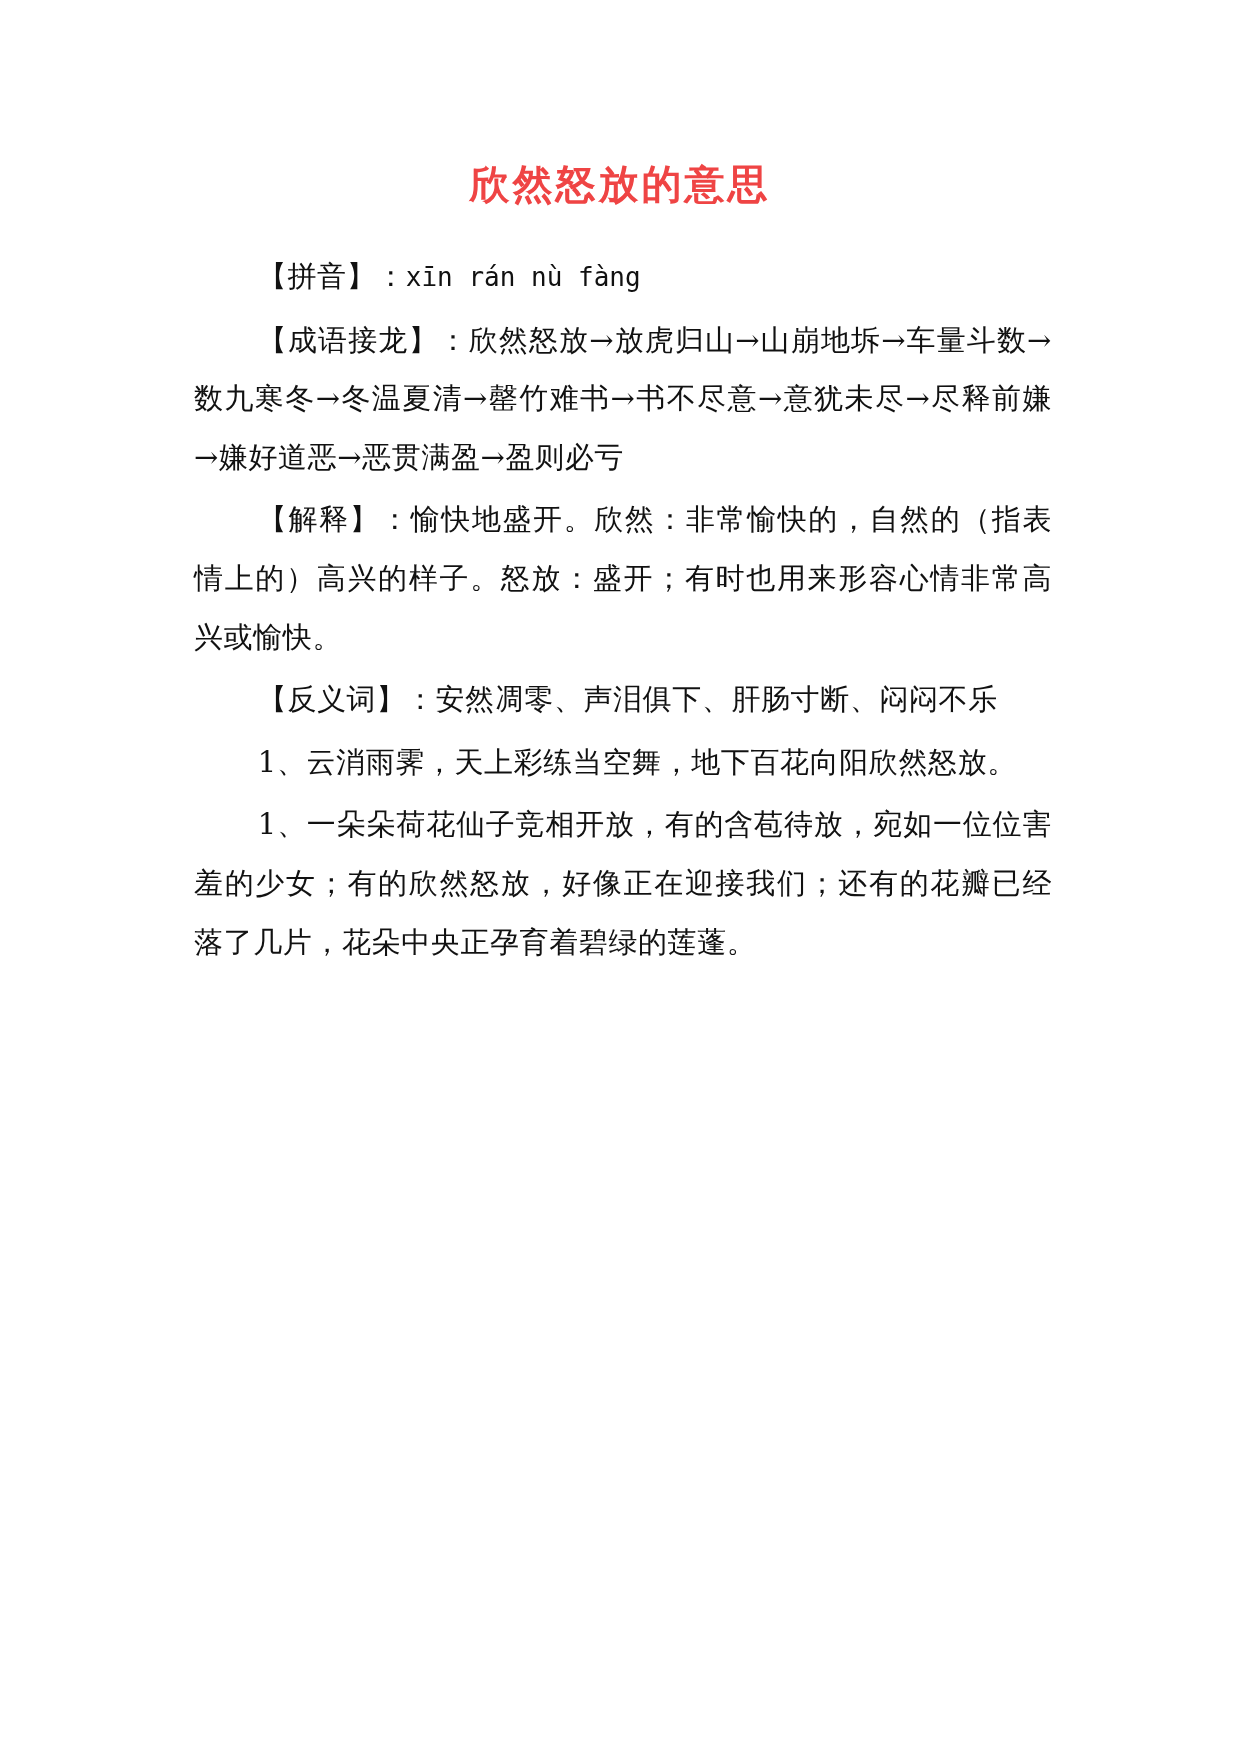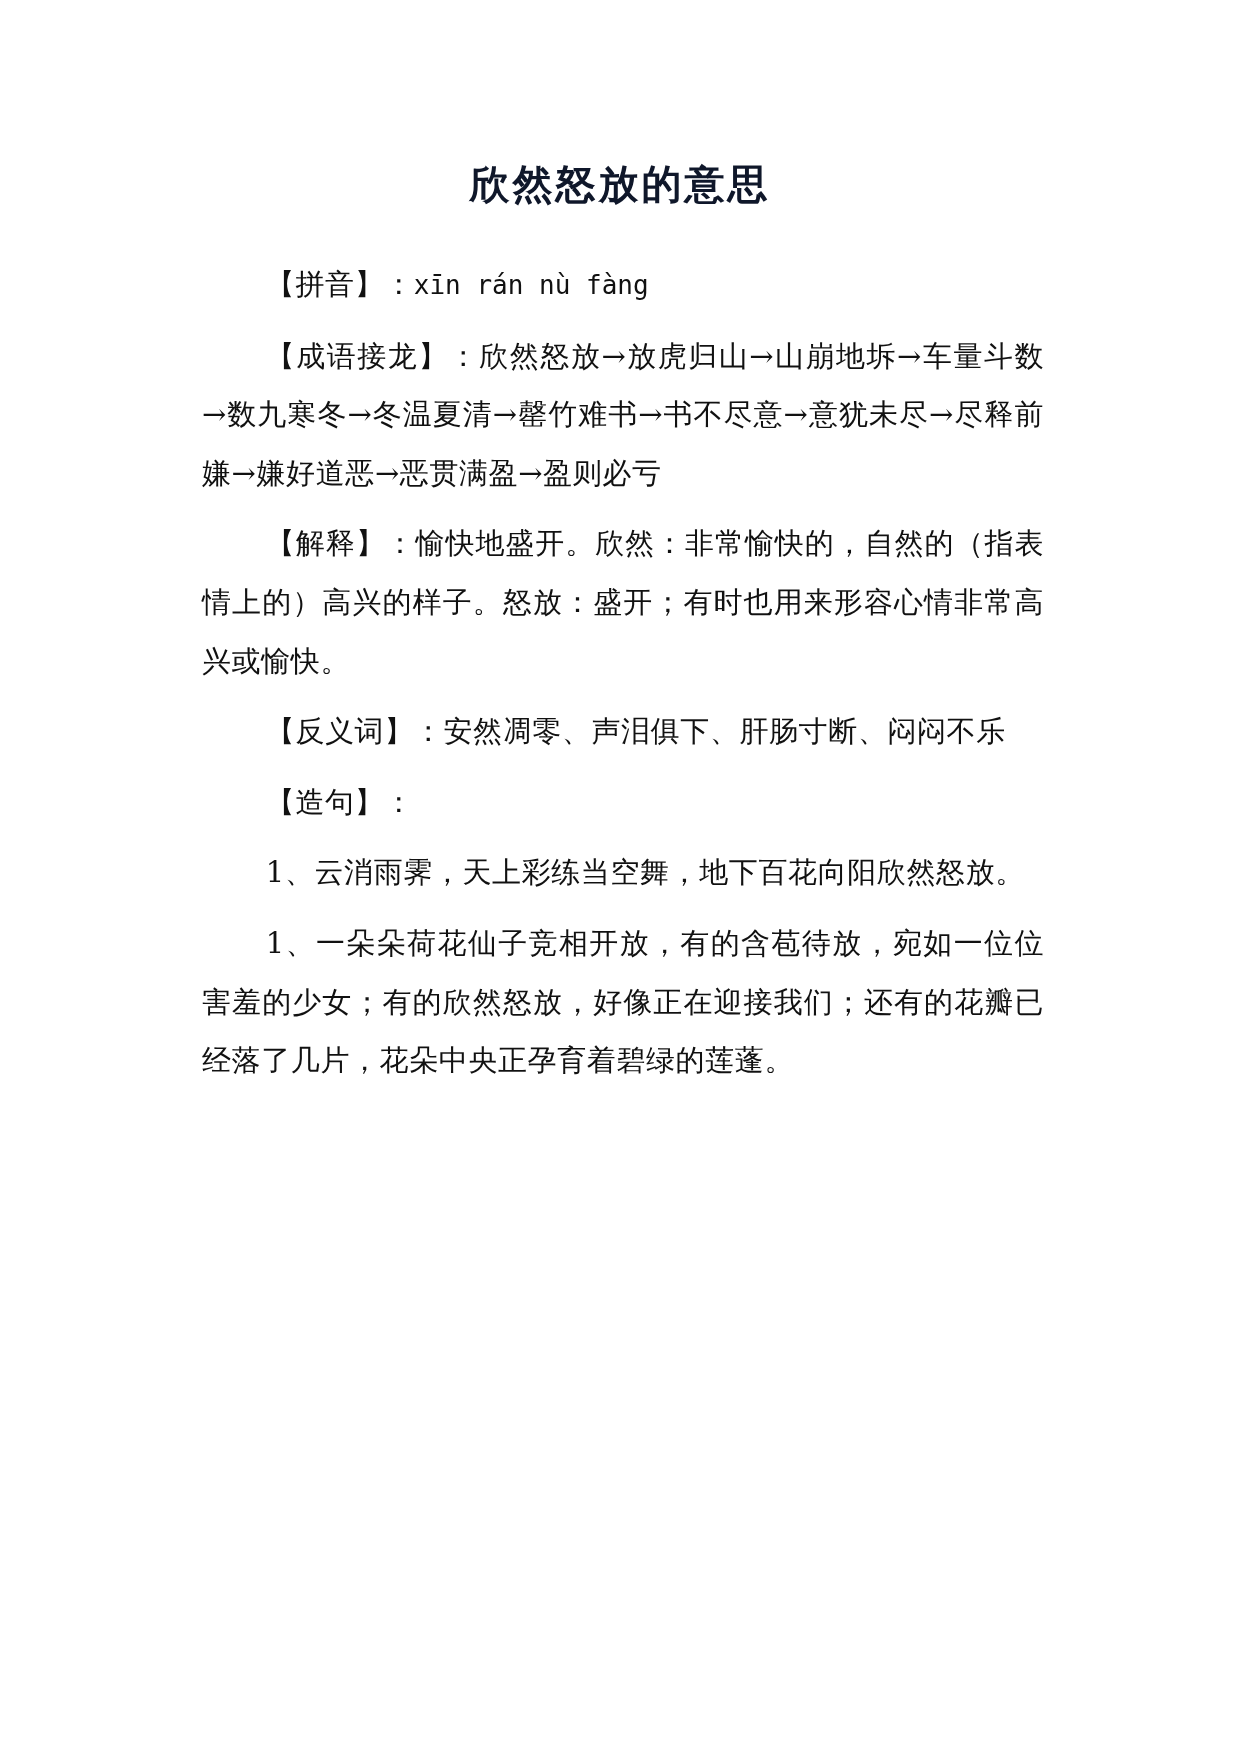--- a/index.html
+++ b/index.html
@@ -27,35 +27,35 @@
       position: absolute;
       top: 156px;
       left: 0;
       width: 1240px;
       text-align: center;
       font-family: "DejaVu Sans", "Liberation Sans", sans-serif;
       font-weight: bold;
       font-size: 40px;
       letter-spacing: 3px;
       line-height: 56px;
-      color: #0f172a;
+      color: #ef4444;
     }
     .body {
       position: absolute;
       top: 243px;
       left: 190px;
       width: 866px;
       font-size: 29px;
       line-height: 58.6px;
       letter-spacing: 0.6px;
       text-align: justify;
       text-justify: inter-character;
     }
     .para {
-      margin: 12px;
+      margin: 4px;
       padding: 0;
       text-indent: 2.2em;
       word-break: break-all;
     }
     .pinyin {
       font-family: "DejaVu Sans Mono", "Liberation Mono", monospace;
       font-size: 26px;
       letter-spacing: 0;
     }
     .label {
@@ -73,21 +73,20 @@
 
     <p class="para"><span class="label">【拼音】：</span><span class="pinyin">xīn rán nù fàng</span></p>
 
     <p class="para"><span class="label">【成语接龙】：</span><span>欣然怒放→放虎归山→山崩地坼→车量斗数→数九寒冬→冬温夏清→罄竹难书→书不尽意→意犹未尽→尽释前嫌→嫌好道恶→恶贯满盈→盈则必亏</span></p>
 
     <p class="para"><span class="label">【解释】：</span><span>愉快地盛开。欣然：非常愉快的，自然的（指表情上的）高兴的样子。怒放：盛开；有时也用来形容心情非常高兴或愉快。</span></p>
 
 
     <p class="para"><span class="label">【反义词】：</span><span>安然凋零、声泪俱下、肝肠寸断、闷闷不乐</span></p>
 
-    <p class="para"><span class="label">【造句】：</span></p>
 
     <p class="para">1、云消雨霁，天上彩练当空舞，地下百花向阳欣然怒放。</p>
 
 
     <p class="para">1、一朵朵荷花仙子竞相开放，有的含苞待放，宛如一位位害羞的少女；有的欣然怒放，好像正在迎接我们；还有的花瓣已经落了几片，花朵中央正孕育着碧绿的莲蓬。</p>
 
 
   </div>
 </div>
 

